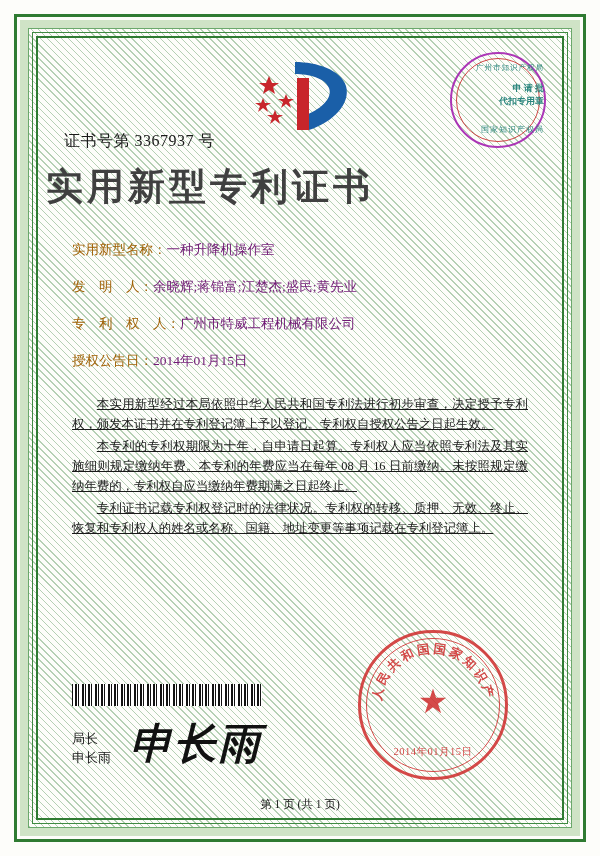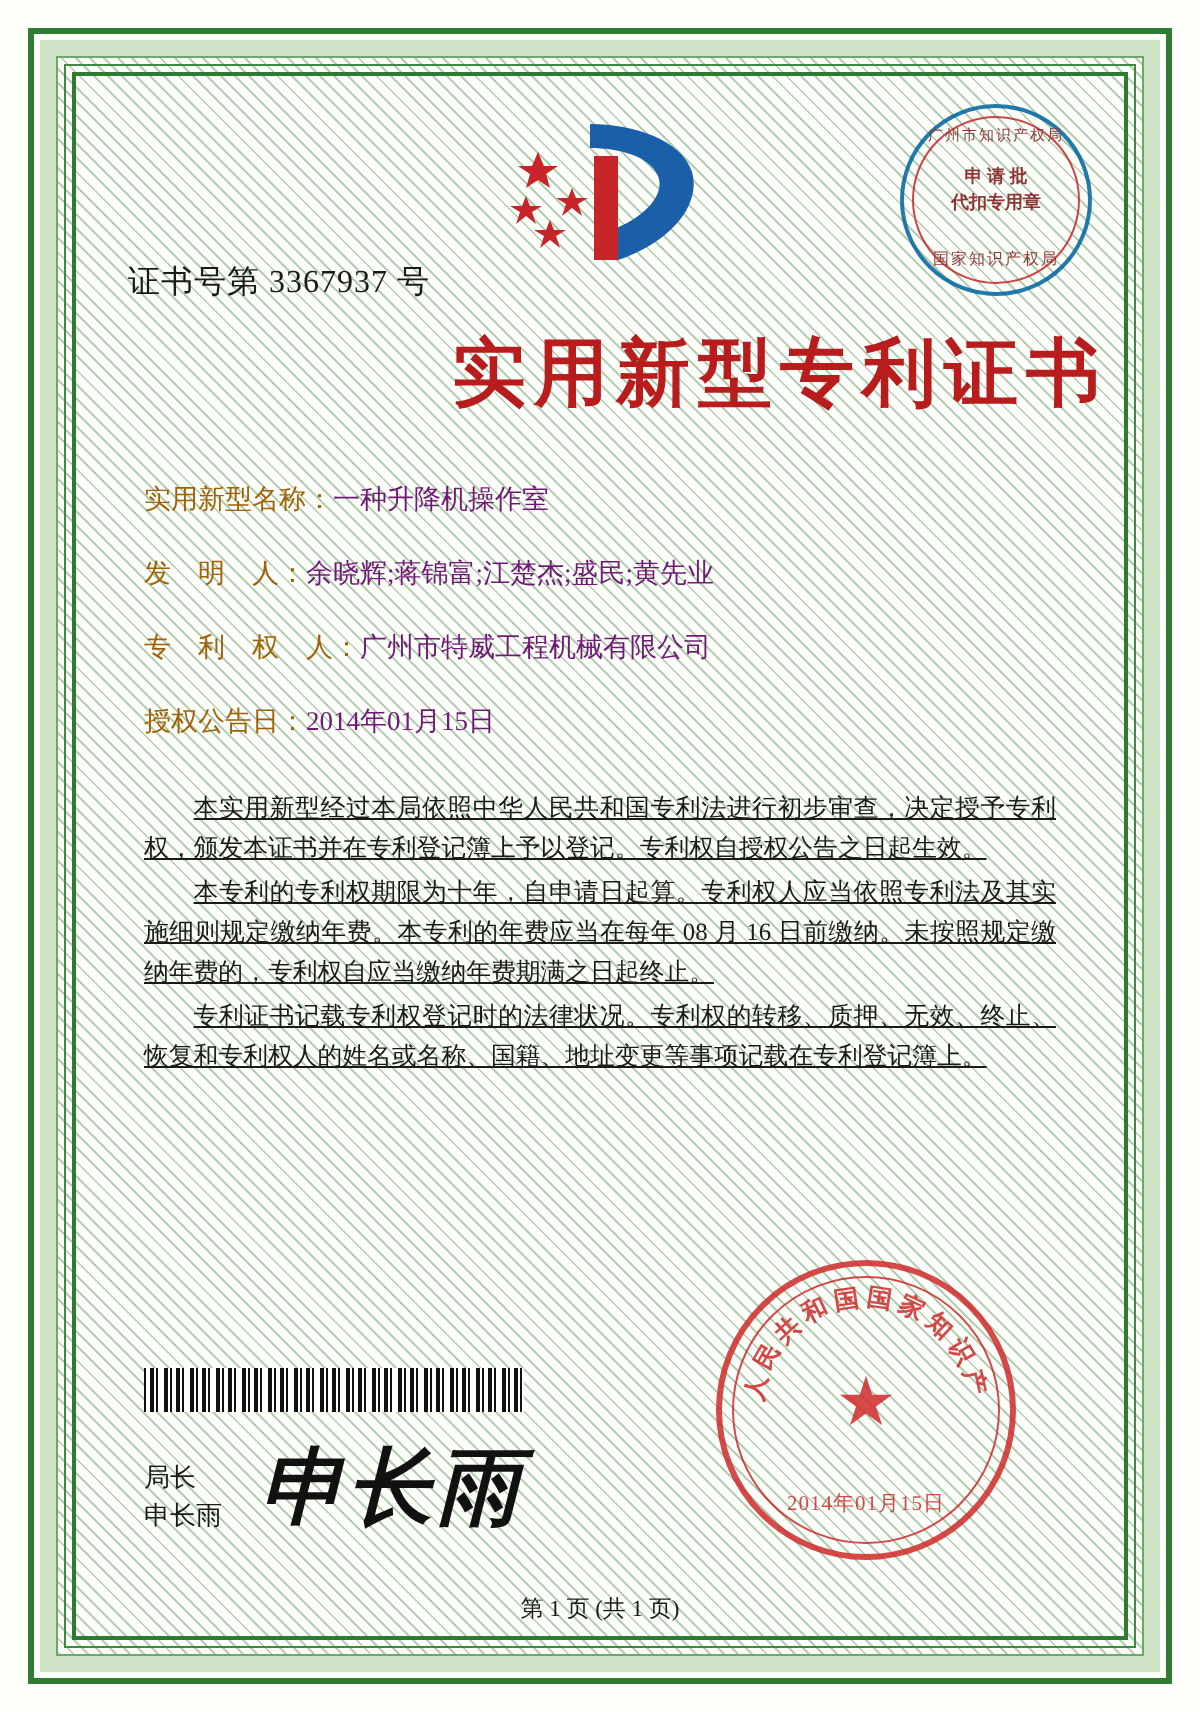--- a/index.html
+++ b/index.html
@@ -84,23 +84,23 @@
     height: 86px;
   }
   
   .top-seal {
     position: absolute;
     right: 8px;
     top: 6px;
     width: 96px;
     height: 96px;
     border-radius: 50%;
-    border: 2px solid #0369a1;
-    color: #7f1d1d;
-    text-align: center;
+    border: 2px solid #a21caf;
+    color: #0f766e;
+    text-align: right;
     box-sizing: border-box;
     opacity: 0.88;
   }
   .top-seal .inner-ring {
     position: absolute;
     left: 4px; top: 4px; right: 4px; bottom: 4px;
     border: 1px solid #c92a2a;
     border-radius: 50%;
   }
   .top-seal .seal-arc-top {
@@ -119,27 +119,27 @@
   }
   .top-seal .seal-arc-bottom {
     position: absolute;
     bottom: 11px; left: 0; right: 0;
     font-size: 8px;
     letter-spacing: 1px;
   }
 
   
   .title {
-    text-align: right;
+    text-align: left;
     font-size: 37px;
     font-weight: bold;
     letter-spacing: 4px;
     margin-top: 12px;
     margin-bottom: 28px;
-    color: #b91c1c;
+    color: #404040;
     font-family: "Liberation Serif", serif;
   }
 
   
   .fields {
     padding: 0 26px 0 26px;
   }
   .field-row {
     font-size: 13.5px;
     line-height: 20px;

